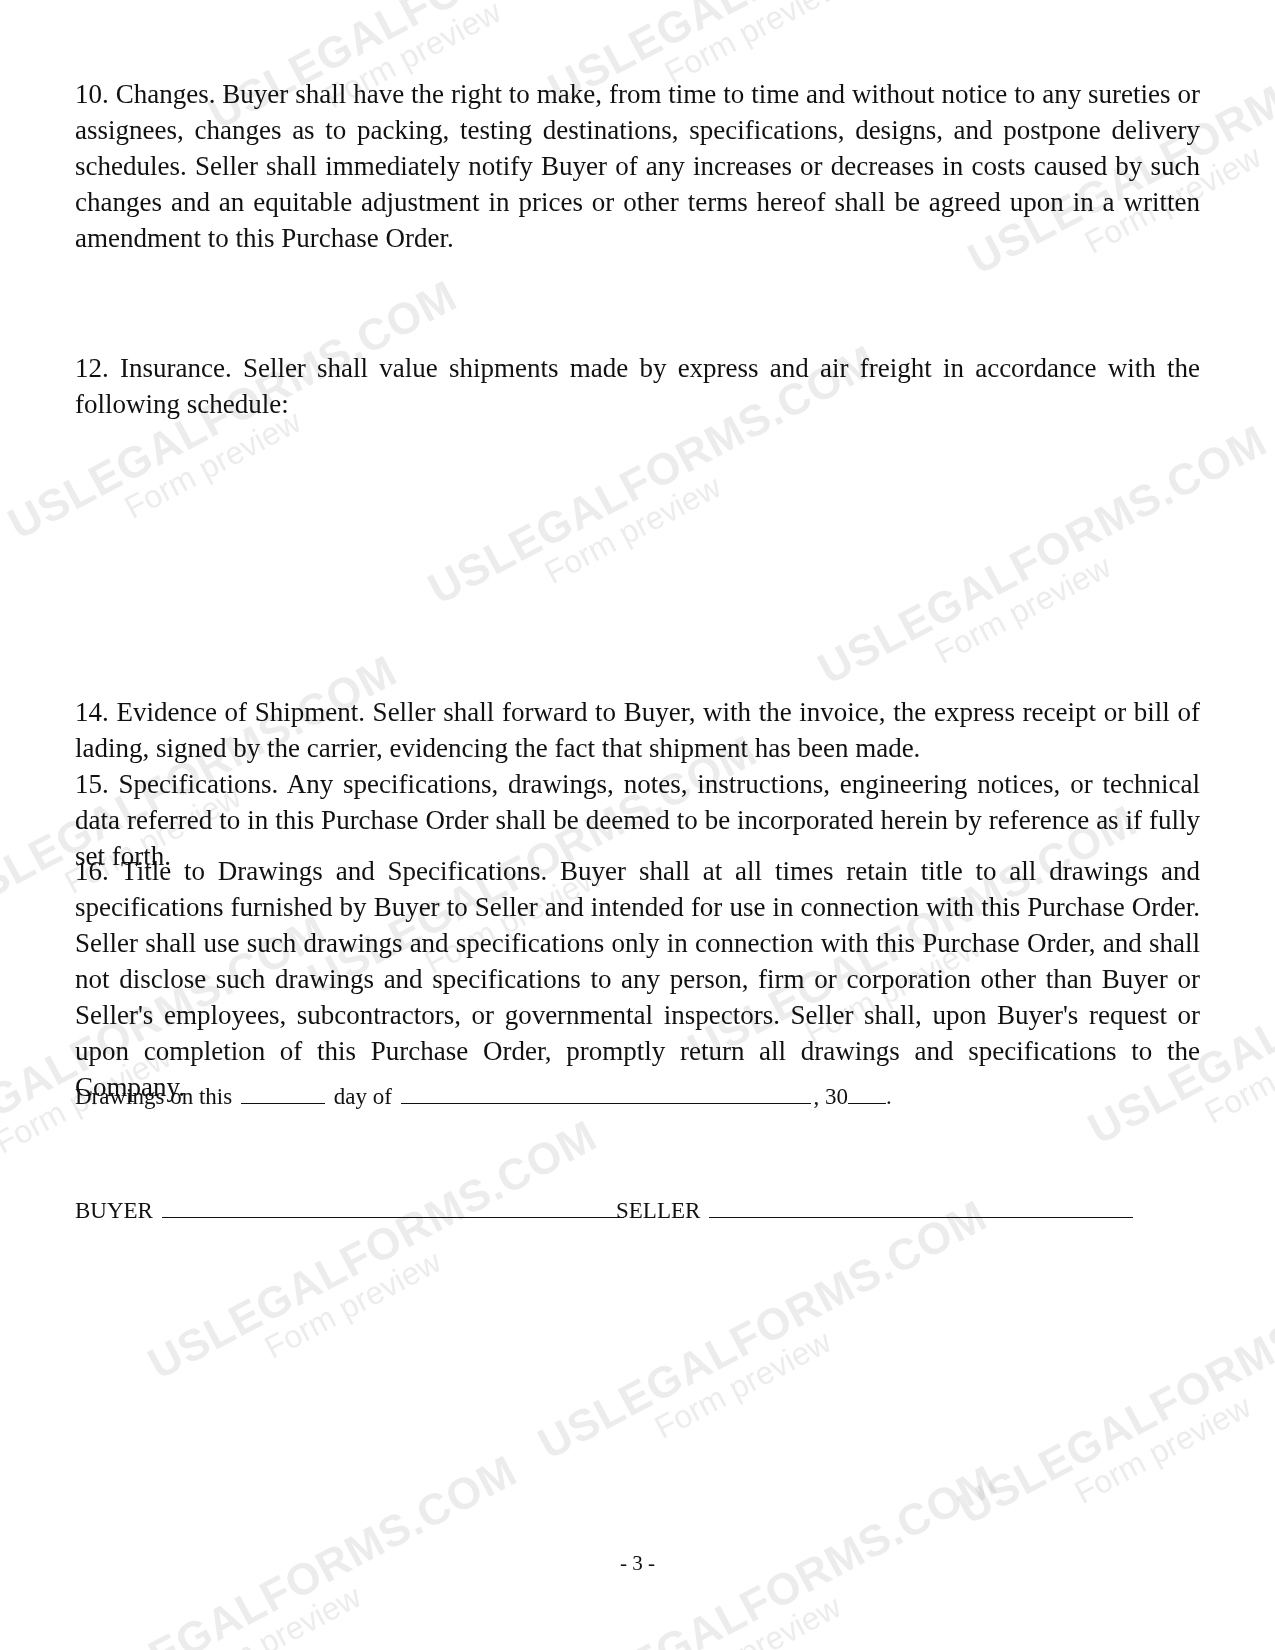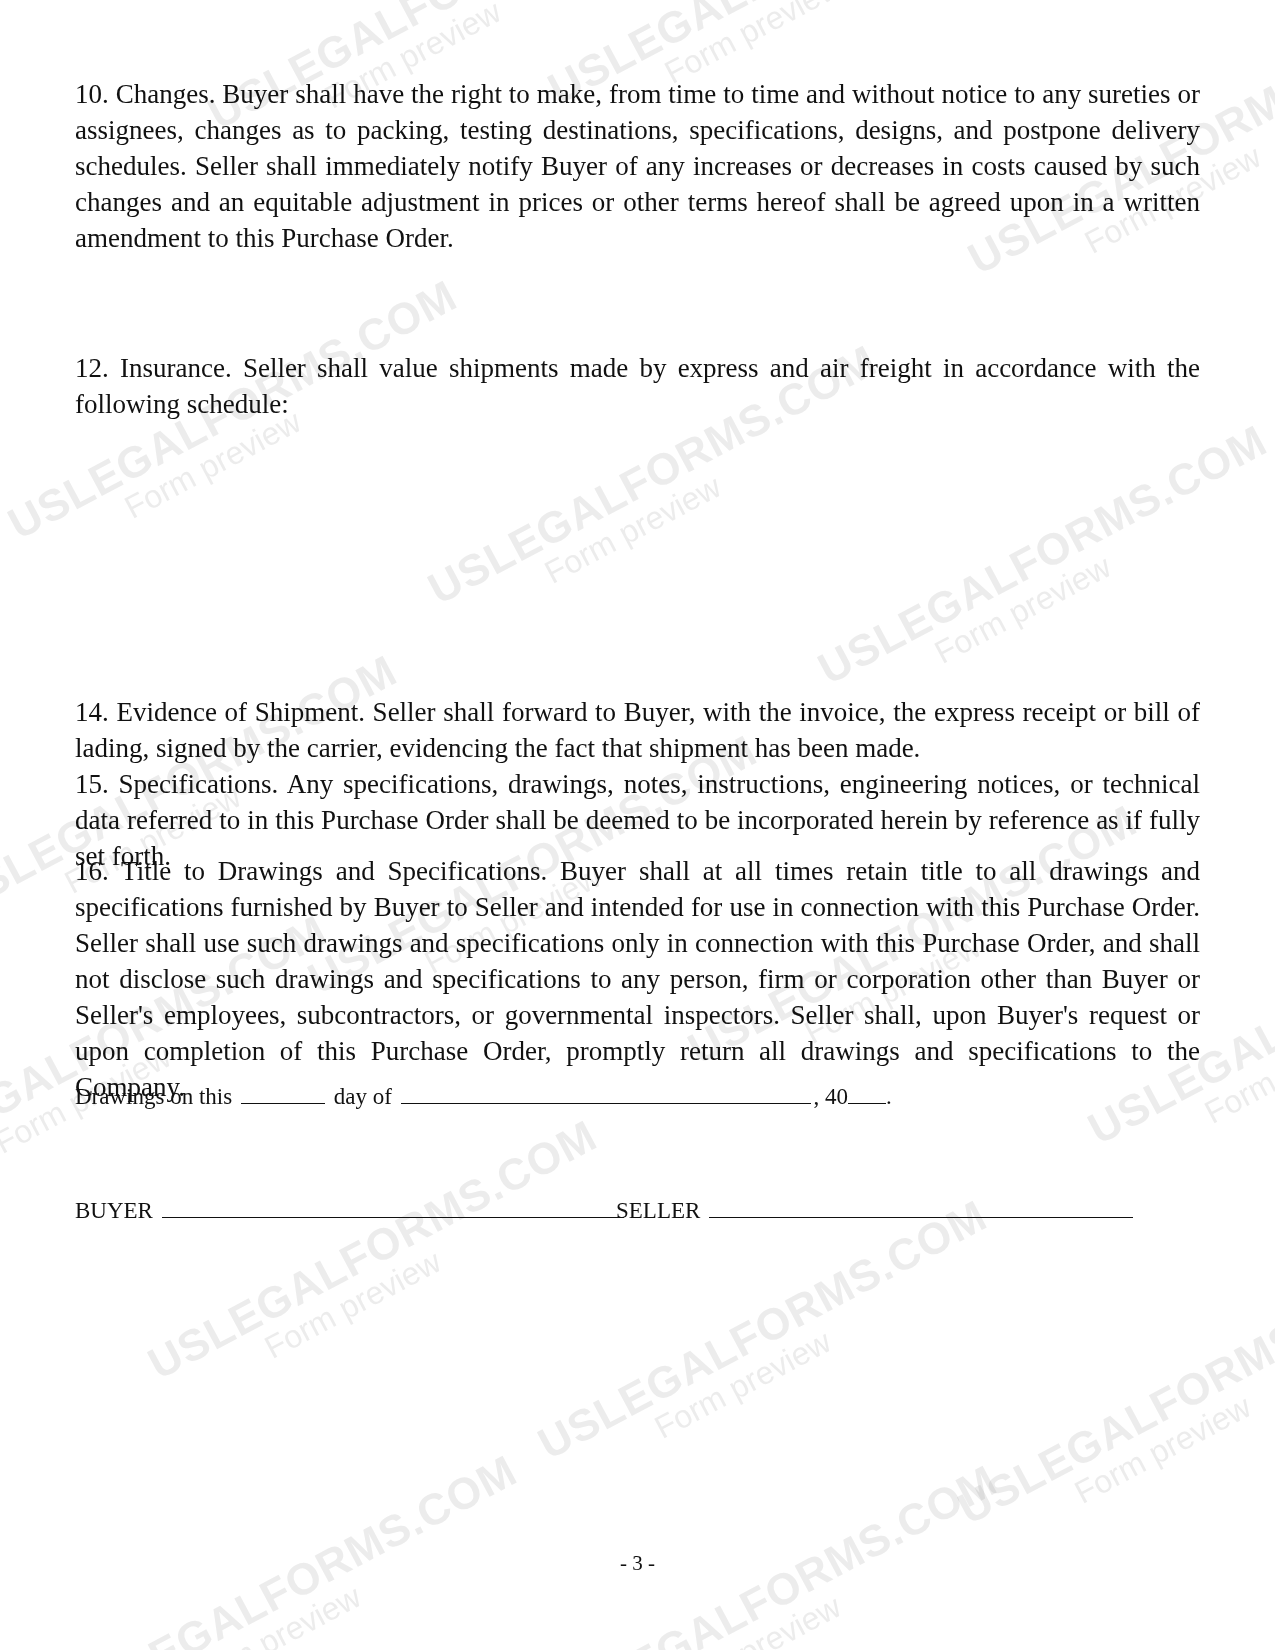--- a/index.html
+++ b/index.html
@@ -89,21 +89,21 @@
   <p class="para" style="top:76px;">10.  Changes.  Buyer shall have the right to make, from time to time and without notice to any sureties or assignees, changes as to packing, testing destinations, specifications, designs, and postpone delivery schedules. Seller shall immediately notify Buyer of any increases or decreases in costs caused by such changes and an equitable adjustment in prices or other terms hereof shall be agreed upon in a written amendment to this Purchase Order.</p>
   <p class="para" style="top:350px;">12.  Insurance.  Seller shall value shipments made by express and air freight in accordance with the following schedule:</p>
   <p class="para" style="top:694px;">14.  Evidence of Shipment.  Seller shall forward to Buyer, with the invoice, the express receipt or bill of lading, signed by the carrier, evidencing the fact that shipment has been made.</p>
   <p class="para" style="top:766px;">15.  Specifications.  Any specifications, drawings, notes, instructions, engineering notices, or technical data referred to in this Purchase Order shall be deemed to be incorporated herein by reference as if fully set forth.</p>
   <p class="para" style="top:853px;">16.  Title to Drawings and Specifications.  Buyer shall at all times retain title to all drawings and specifications furnished by Buyer to Seller and intended for use in connection with this Purchase Order.  Seller shall use such drawings and specifications only in connection with this Purchase Order, and shall not disclose such drawings and specifications to any person, firm or corporation other than Buyer or Seller's employees, subcontractors, or governmental inspectors.  Seller shall, upon Buyer's request or upon completion of this Purchase Order, promptly return all drawings and specifications to the Company.</p>
 
   <div class="sigline" style="top:1083px;">
     <span>Drawings on this</span>
     <span class="blank" style="width:84px;"></span>
     <span>day of</span>
-    <span class="blank" style="width:410px;"></span><span>, 40</span><span class="blank" style="width:38px; margin:0;"></span><span>.</span>
+    <span class="blank" style="width:410px;"></span><span>, 30</span><span class="blank" style="width:38px; margin:0;"></span><span>.</span>
   </div>
 
   <div class="sigline" style="top:1197px; left:616px;">
     <span>SELLER</span>
     <span class="blank" style="width:424px;"></span>
   </div>
   <div class="sigline" style="top:1197px;">
     <span>BUYER</span>
     <span class="blank" style="width:462px;"></span>
   </div>

